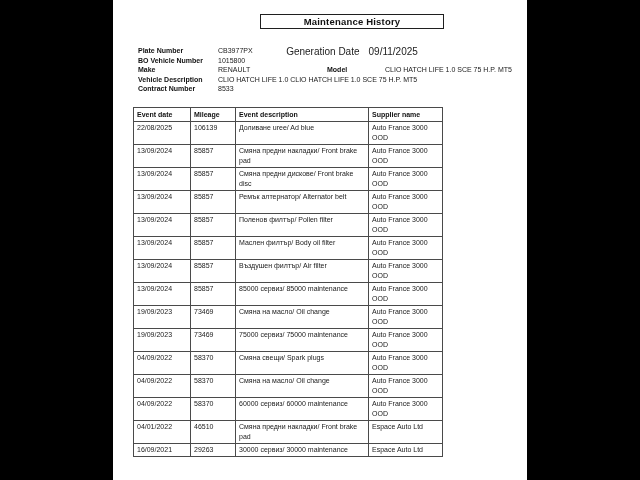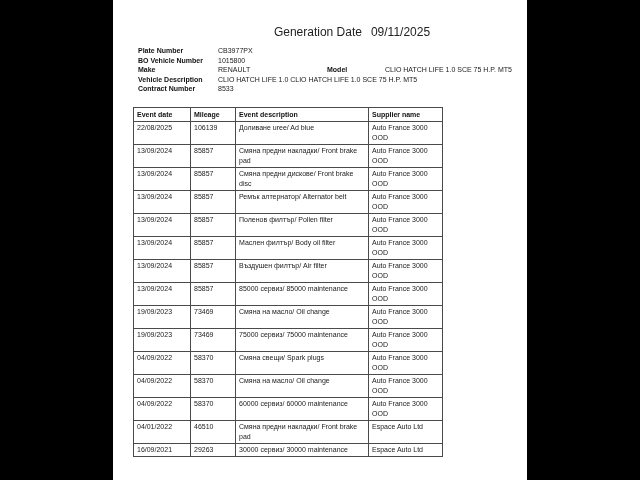--- a/index.html
+++ b/index.html
@@ -23,24 +23,24 @@
     width: 184px; height: 15px;
     border: 1.5px solid #1f1f1f;
     display: flex; align-items: center; justify-content: center;
   }
   .title-box span {
     font-size: 9.5px; font-weight: bold; letter-spacing: 0.2px; color: #111;
     white-space: nowrap;
   }
   .gen-date {
     position: absolute;
-    left: 147px; top: 25px;
+    left: 147px; top: 46px;
     width: 184px;
     text-align: center;
-    font-size: 12px; color: #222;
+    font-size: 10px; color: #222;
     white-space: nowrap;
   }
   .gen-date .gd-value { margin-left: 9px; }
   .fields {
     position: absolute;
     left: 25px; top: 46px;
     width: 385px;
     font-size: 7px; line-height: 9.6px;
   }
   .field-row { position: relative; display: flex; }
@@ -78,20 +78,23 @@
   .col-mileage { width: 45px; }
   .col-desc { width: 133px; }
   .col-supplier { width: 74px; }
 </style>
 </head>
 <body>
 
 <div class="viewer">
   <div class="page">
 
+    <div class="title-box">
+      <span>Maintenance History</span>
+    </div>
 
     <div class="gen-date">
       <span>Generation Date</span><span class="gd-value">09/11/2025</span>
     </div>
 
     <div class="fields">
       <div class="field-row">
         <span class="field-label">Plate Number</span>
         <span class="field-value">CB3977PX</span>
       </div>

